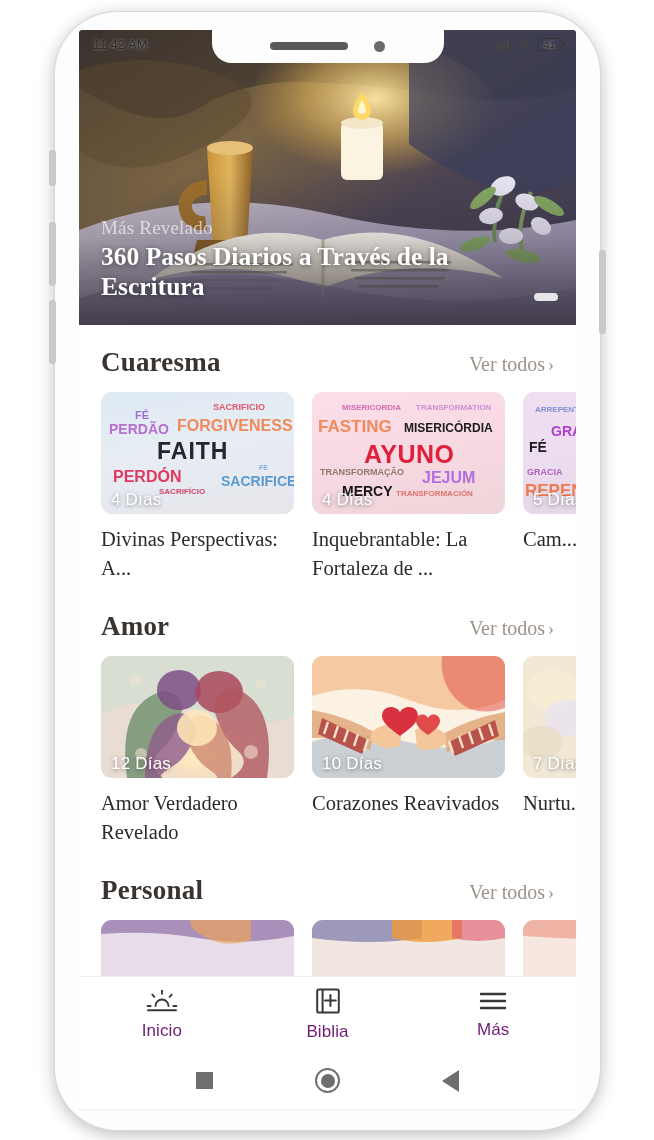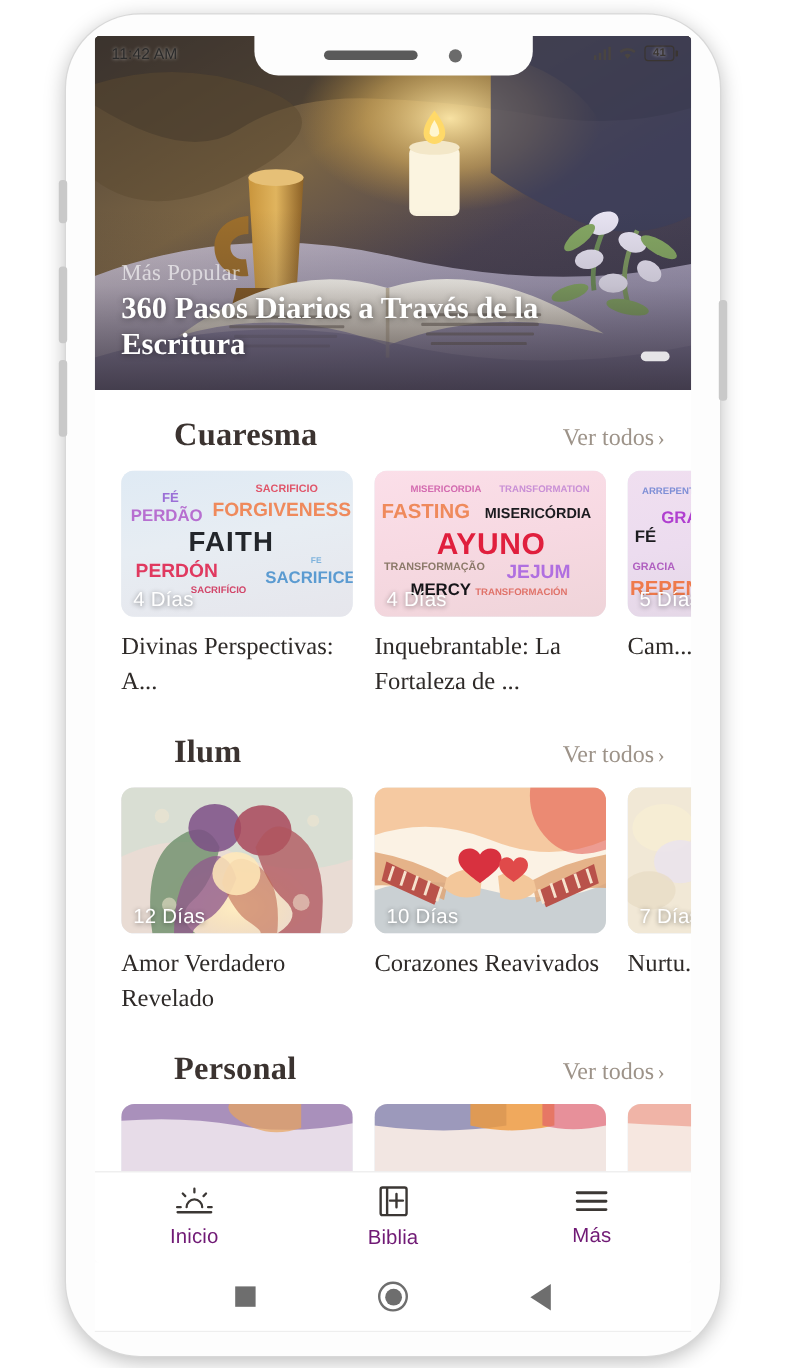--- a/index.html
+++ b/index.html
@@ -111,21 +111,21 @@
   
   .content { position: absolute; left:0; top: 295px; width: 497px; bottom: 0; background:#fff; }
 
   .section { padding: 0 0 6px 0; }
   .section-head {
     display: flex; align-items: baseline; justify-content: space-between;
     padding: 22px 22px 14px 22px;
   }
   .section-title {
     font-family: "Liberation Serif", serif;
-    font-size: 27px; font-weight: 700; color: #3b3330; letter-spacing: .2px; margin-left: 44px;
+    font-size: 27px; font-weight: 700; color: #3b3330; letter-spacing: .2px;
   }
   .see-all {
     font-family: "Liberation Serif", serif;
     font-size: 20px; color: #9d9389; white-space: nowrap;
   }
   .see-all .chev { font-size: 18px; margin-left: 3px; }
 
   .row {
     display: flex; gap: 18px; padding: 0 0 0 22px; overflow: hidden;
   }
@@ -294,21 +294,21 @@
               <ellipse cx="470" cy="176" rx="17" ry="6" transform="rotate(30 470 176)"></ellipse>
               <ellipse cx="444" cy="226" rx="18" ry="6" transform="rotate(12 444 226)"></ellipse>
               <ellipse cx="396" cy="214" rx="16" ry="6" transform="rotate(-18 396 214)"></ellipse>
             </g>
           </g>
           <path d="M0 268q130-40 250-12t247 2v37H0z" fill="#7e7899" opacity=".65"></path>
         </svg>
       </div>
       <div class="hero-grad-bottom"></div>
       <div class="hero-text">
-        <div class="hero-kicker">Más Popular</div>
+        <div class="hero-kicker">Más Revelado</div>
         <div class="hero-title">360 Pasos Diarios a Través de la Escritura</div>
       </div>
       <div class="hero-dot"></div>
     </div>
 
     <div class="content">
 
       <div class="section">
         <div class="section-head">
           <div class="section-title">Cuaresma</div>
@@ -366,21 +366,21 @@
               <div class="card-days">5 Días</div>
             </div>
             <div class="card-title">Cam... Ilum...</div>
           </div>
 
         </div>
       </div>
 
       <div class="section">
         <div class="section-head">
-          <div class="section-title">Ilum</div>
+          <div class="section-title">Amor</div>
           <div class="see-all">
             <span>Ver todos</span><span class="chev">›</span>
           </div>
         </div>
         <div class="row">
 
           <div class="card">
             <div class="card-img">
               <svg class="ph" width="193" height="122" viewBox="0 0 193 122" preserveAspectRatio="none">
                 <defs>

